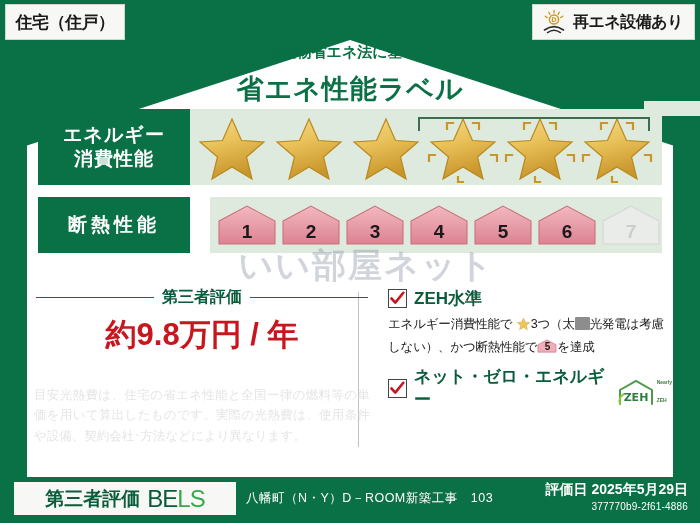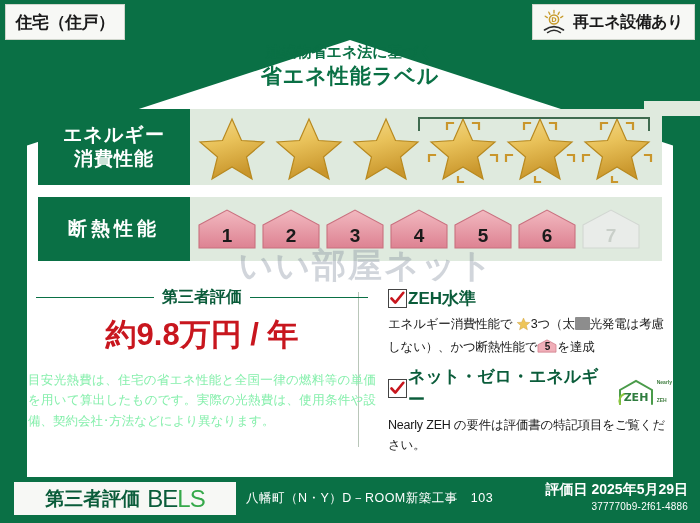--- a/index.html
+++ b/index.html
@@ -47,33 +47,33 @@
     clip-path:polygon(0% 24%, 50% 0%, 100% 24%, 100% 100%, 0% 100%);
   }
   #title-block{
     position:absolute;left:0;right:0;top:44px;text-align:center;
   }
   #title-sub{
     font-size:15px;font-weight:bold;color:#0a7045;letter-spacing:0px;
     line-height:1.1;
   }
   #title-main{
-    font-size:21px;font-weight:bold;color:#0a7045;letter-spacing:1px;
-    line-height:1.25;margin-top:2px;
+    font-size:27px;font-weight:bold;color:#0a7045;letter-spacing:1px;
+    line-height:1.25;margin-top:12px;
   }
 
   
   #perf-panel{
     position:absolute;left:38px;top:109px;width:624px;height:172px;
   }
   .perf-row{
     position:absolute;left:0;width:624px;display:flex;
   }
   #row-energy{top:0;height:76px;}
-  #row-insul{top:88px;height:64px;}
+  #row-insul{top:88px;height:56px;gap:20px;}
 
   .perf-key{
     background:#0a7045;
     color:#ffffff;
     display:flex;flex-direction:column;align-items:center;justify-content:center;
     box-sizing:border-box;
     flex:0 0 152px;
   }
   .perf-key .kl{font-size:19px;font-weight:bold;letter-spacing:1px;line-height:1.25;}
   #key-insul .kl{font-size:19px;letter-spacing:4px;}
@@ -131,25 +131,25 @@
   #cost-head{
     display:flex;align-items:center;gap:8px;padding:0 8px;
   }
   #cost-head .rule{flex:1;height:1px;background:#0a7045;}
   #cost-head .ct{font-size:16px;font-weight:bold;color:#0a5c3a;letter-spacing:0px;}
   #cost-value{
     text-align:center;font-size:31px;font-weight:bold;color:#c8161e;
     margin-top:6px;letter-spacing:0px;
   }
   #cost-note{
-    margin-top:14px;padding:0 0;
-    font-size:12.5px;color:#86efac;line-height:1.62;text-align:justify;
-  }
-
-  .chk-head{display:flex;align-items:center;gap:1px;}
+    margin-top:29px;padding:0 6px;
+    font-size:12.5px;color:#e5e5e5;line-height:1.62;text-align:justify;
+  }
+
+  .chk-head{display:flex;align-items:center;gap:7px;}
   .chkbox{
     width:19px;height:19px;border:1.5px solid #444;background:#fff;
     position:relative;flex:0 0 19px;box-sizing:border-box;
   }
   .chkbox svg{position:absolute;left:1px;top:1px;}
   .chk-title{font-size:17px;font-weight:bold;color:#0a5c3a;letter-spacing:0px;}
   .chk-body{
     font-size:12.5px;color:#1a1a1a;line-height:1.6;margin-top:4px;letter-spacing:-0.2px;
   }
   #zeh-row1{position:absolute;left:12px;top:0;right:0;}
@@ -439,21 +439,20 @@
               <path d="M4,26 L4,12 L20,3 L36,12 L36,26" fill="none" stroke="#4a9b4a" stroke-width="2" stroke-linecap="round"></path>
               <path d="M4,26 Q2,19 8,16" fill="none" stroke="#8cc63f" stroke-width="2" stroke-linecap="round"></path>
               <text x="20" y="23" font-size="11" font-weight="bold" fill="#2f7d3f" text-anchor="middle" font-family="DejaVu Sans, sans-serif">ZEH</text>
             </svg>
             <span style="display:inline-block;">
               <span class="sm">Nearly</span><br>
               <span class="sm">ZEH</span>
             </span>
           </span>
         </div>
-        <div class="chk-body">Nearly ZEH の要件は評価書の特記項目をご覧ください。</div>
       </div>
 
     </div>
   </div>
 
   <div id="footer">
     <div id="bels-box">
       <span id="bels-jp">第三者評価</span>
       <span id="bels-en"><span class="d">BE</span><span class="l">LS</span></span>
     </div>

